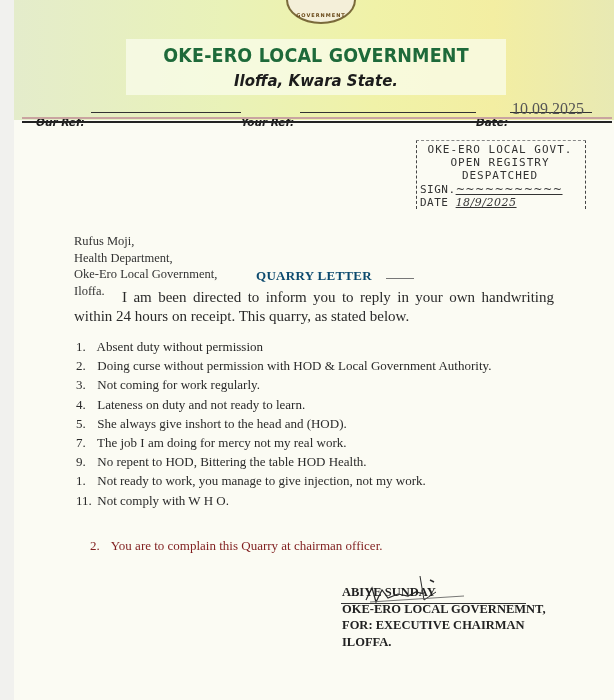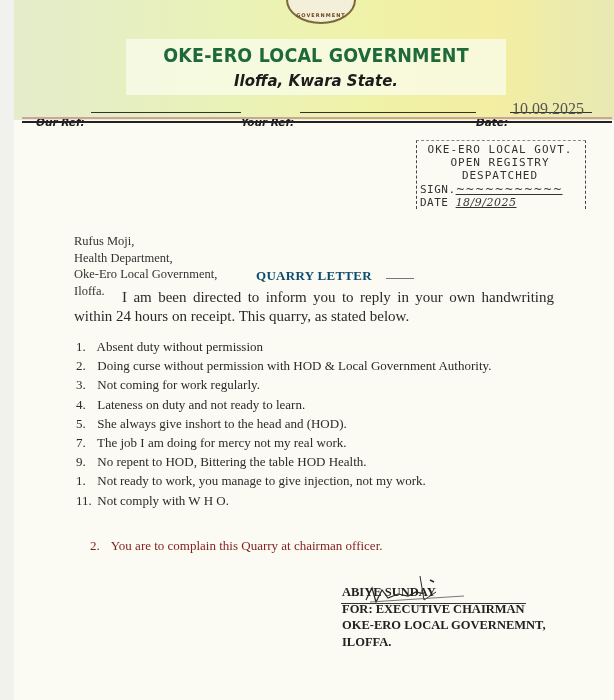--- a/index.html
+++ b/index.html
@@ -112,18 +112,18 @@
       <path d="M12 30 L18 18 L22 32 L28 20 L34 28 L44 24 L54 26 L62 22 L70 24" stroke="#2a2a2a" stroke-width="1.2" fill="none"></path>
       <path d="M66 6 L70 30 L82 22" stroke="#2a2a2a" stroke-width="1" fill="none"></path>
       <path d="M76 10 L80 12" stroke="#2a2a2a" stroke-width="1.5" fill="none"></path>
       <path d="M16 32 L110 26" stroke="#555" stroke-width="0.8" fill="none"></path>
     </svg>
   </div>
   <div class="sig-line"></div>
 
   <div class="signatory">
     <div>ABIYE SUNDAY</div>
+    <div>OKE-ERO LOCAL GOVERNEMNT,</div>
     <div>FOR: EXECUTIVE CHAIRMAN</div>
-    <div>OKE-ERO LOCAL GOVERNEMNT,</div>
     <div>ILOFFA.</div>
   </div>
 
 </div>
 
 </body></html>

